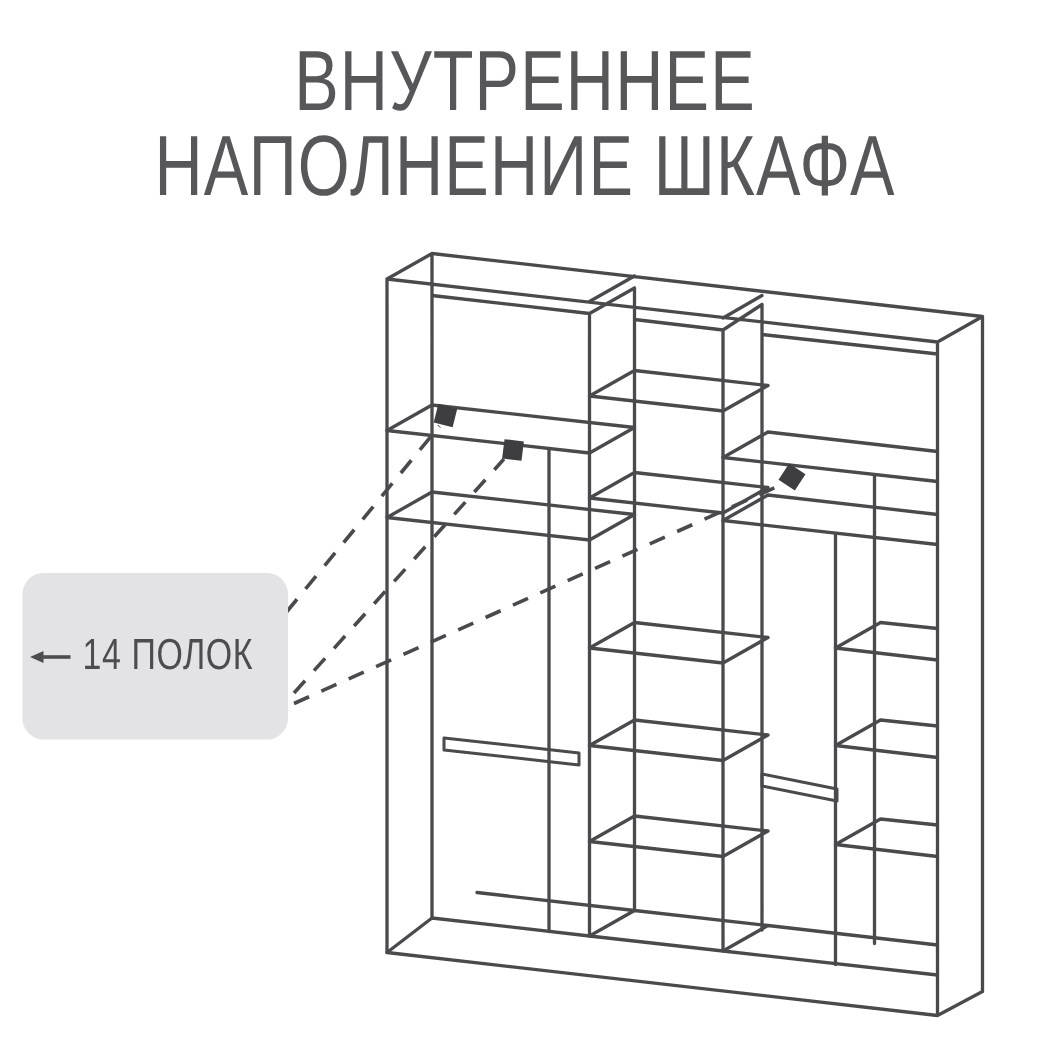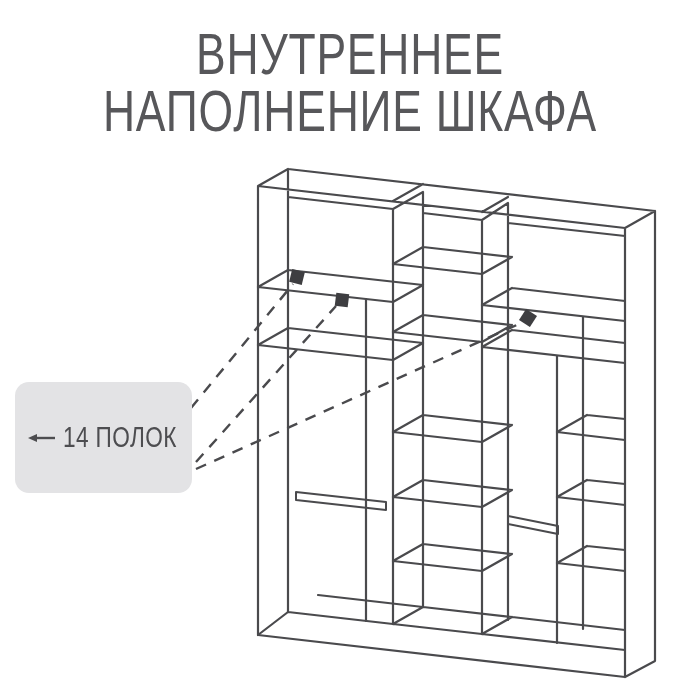--- a/index.html
+++ b/index.html
@@ -38,21 +38,21 @@
   .outline{fill:none;stroke:var(--line);stroke-width:2.2;stroke-linecap:round;stroke-linejoin:round;}
   .rodline{fill:none;stroke:var(--line);stroke-width:2;stroke-linecap:round;}
   .leader{fill:none;stroke:var(--line);stroke-width:2.4;stroke-dasharray:11 9;stroke-linecap:butt;}
   .marker{fill:var(--marker);stroke:none;}
 
   
   .callout{
     position:absolute;left:15px;top:382px;width:177px;height:111px;
     background:var(--callout-bg);
     border-radius:14px;
-    display:flex;flex-direction:column;justify-content:center;
+    display:flex;flex-direction:row;justify-content:center;
     gap:22px;
     padding-left:13px;box-sizing:border-box;
   }
   .callout-row{display:flex;align-items:center;gap:7px;color:var(--callout-text);}
   .callout-row .arrow{flex:0 0 auto;display:block;}
   .callout-label{
     font-size:29px;
     transform:scaleX(0.78);
     transform-origin:0 50%;
     white-space:nowrap;

